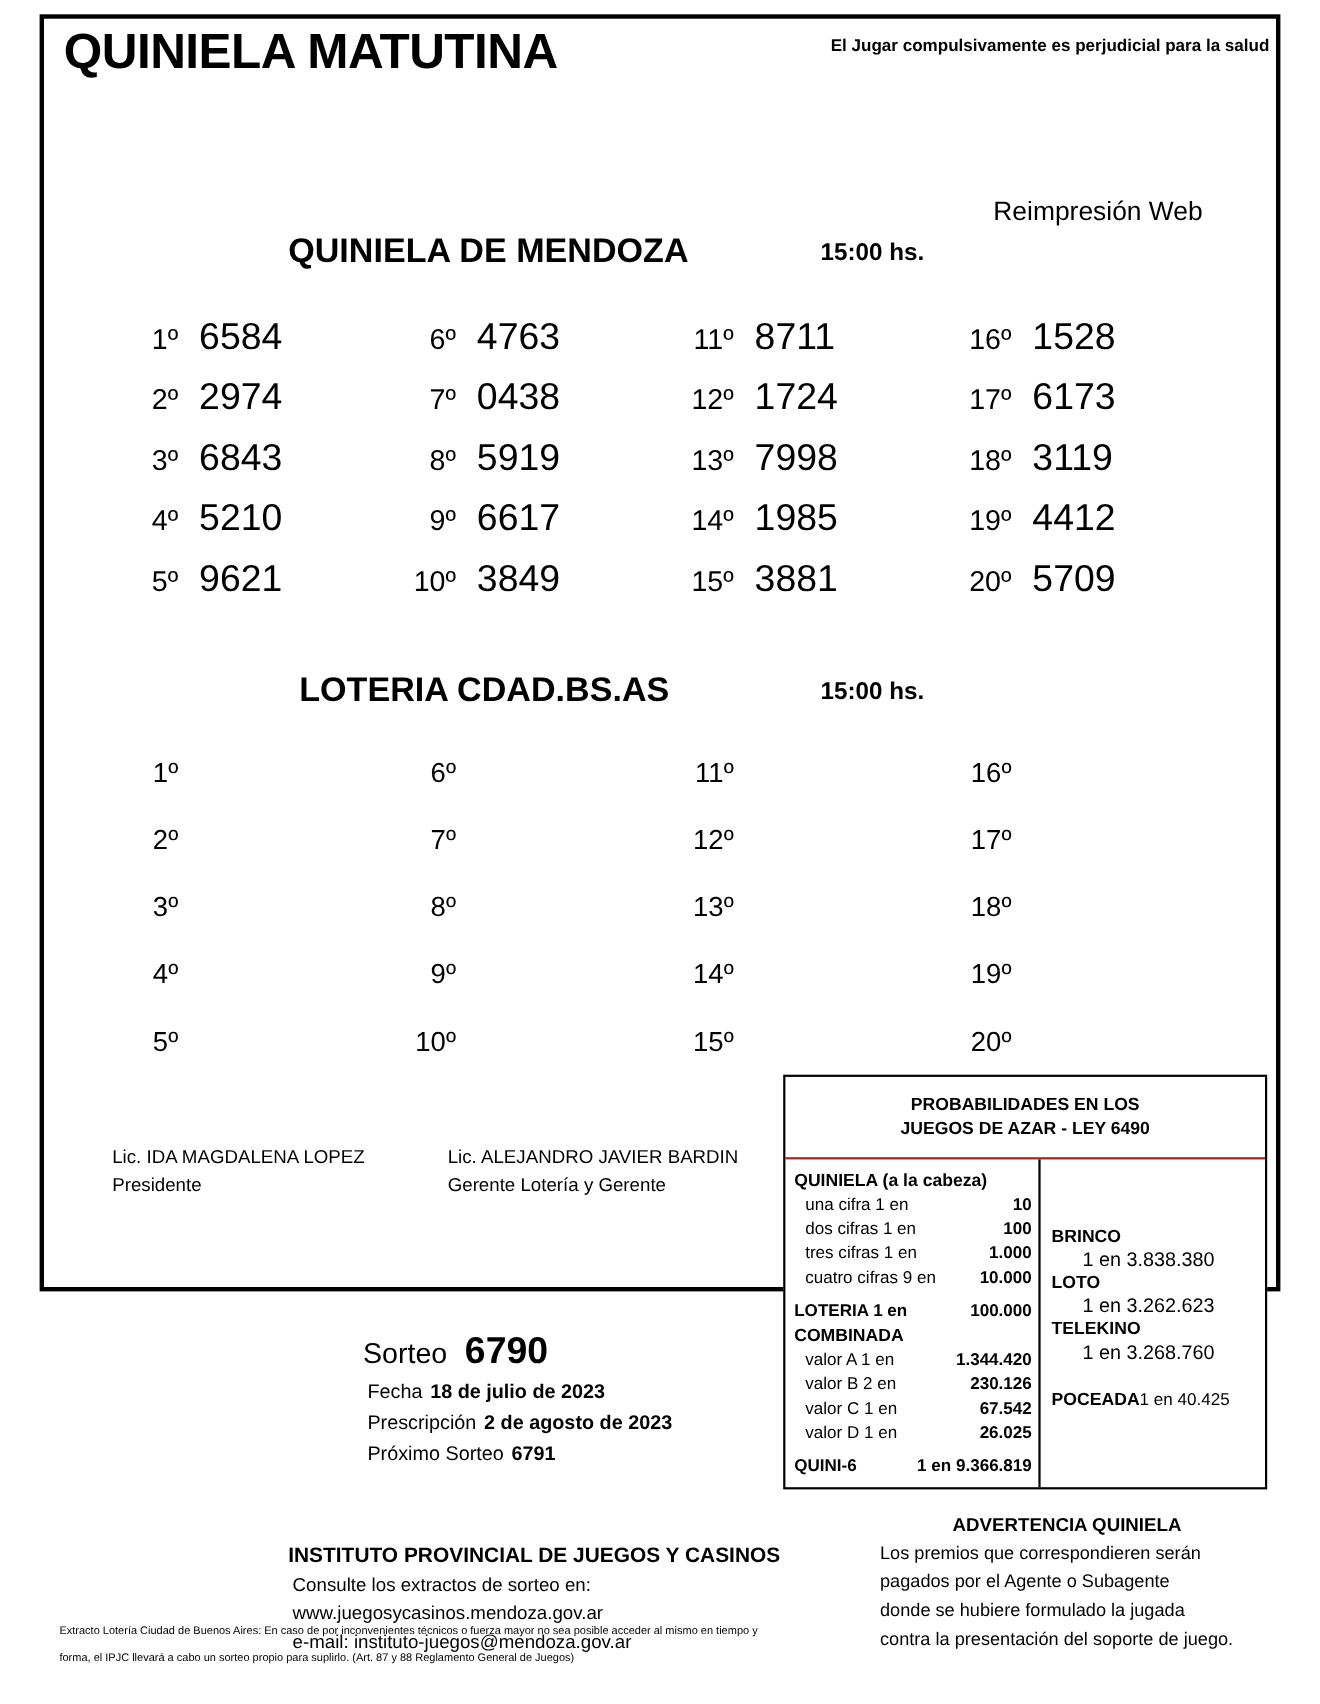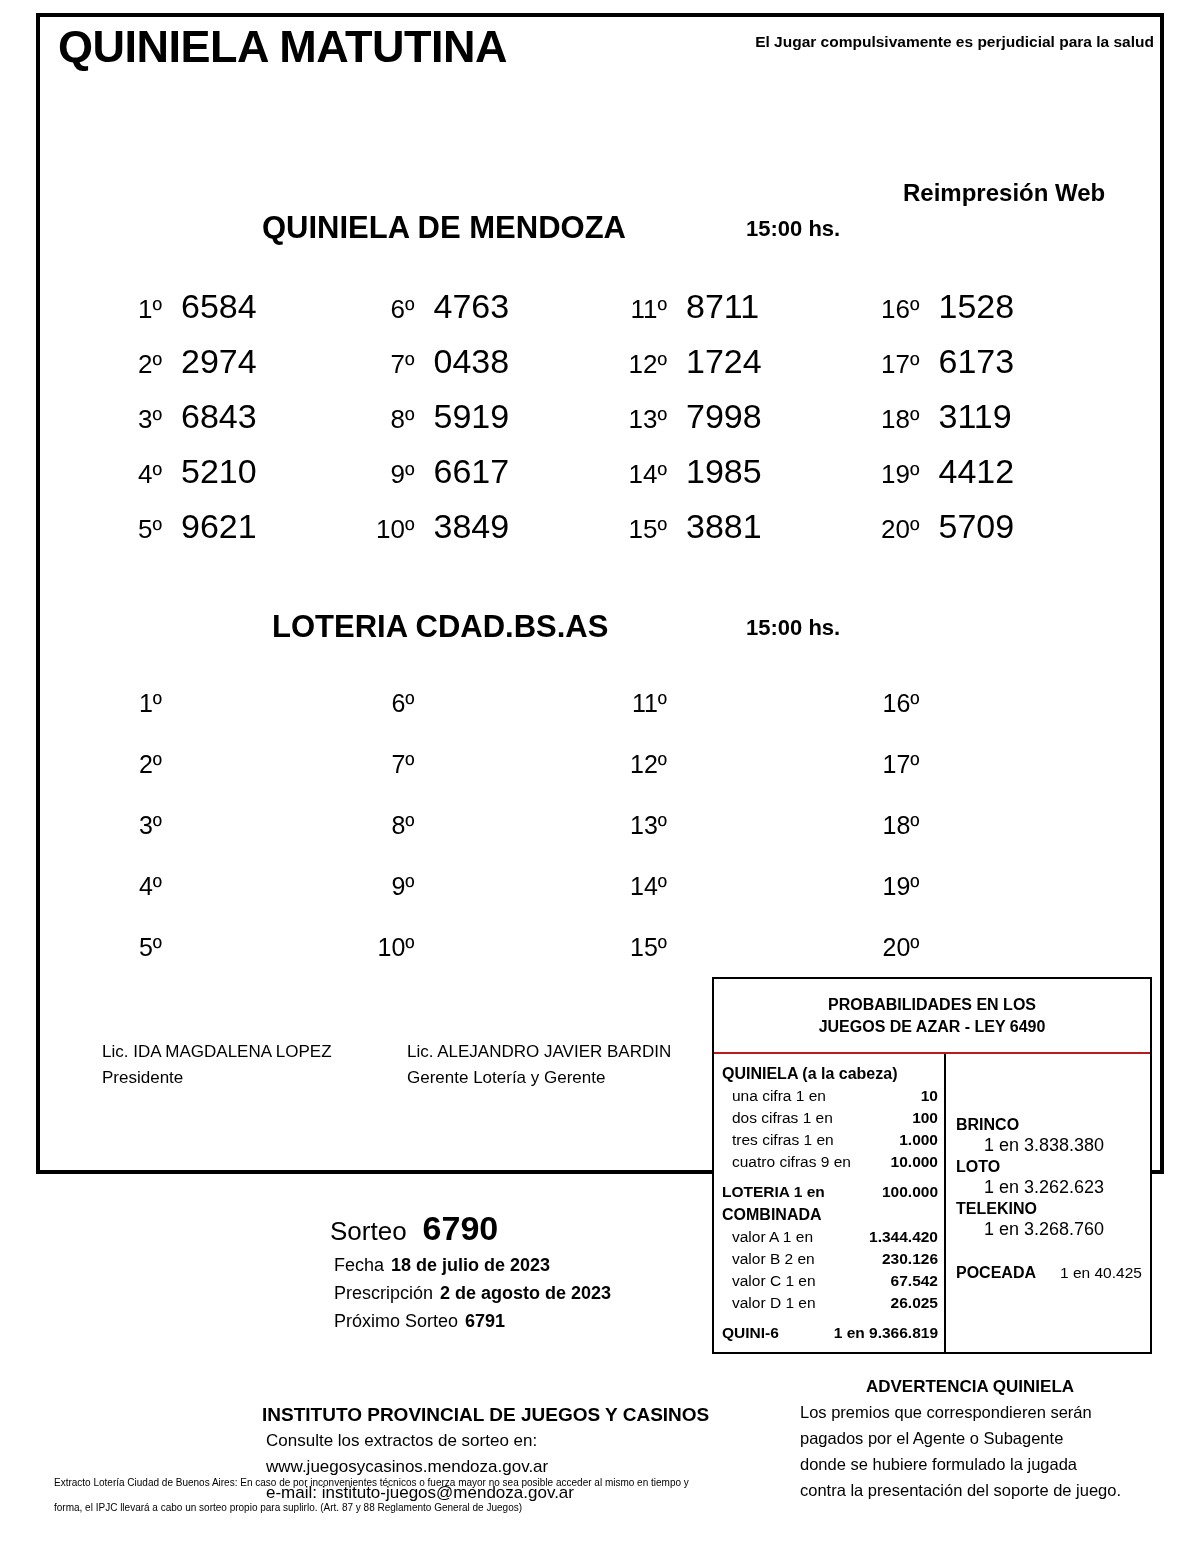--- a/index.html
+++ b/index.html
@@ -72,21 +72,21 @@
     top: 6px;
     font-size: 22px;
     font-weight: bold;
     white-space: nowrap;
   }
   #reprint-label {
     position: absolute;
     left: 863px;
     top: 162px;
     font-size: 24px;
-    font-weight: bold;
+    font-weight: normal;
     white-space: nowrap;
   }
 
   
   .grid {
     position: absolute;
     width: 1010px;
     display: grid;
     grid-template-columns: repeat(4, 1fr);
   }
@@ -217,21 +217,21 @@
     line-height: 21px;
     white-space: nowrap;
     padding-left: 28px;
   }
   .r-inline {
     display: flex;
     align-items: baseline;
     white-space: nowrap;
     line-height: 21px;
   }
-  .r-inline .r-game { margin-right: 24px; }
+  .r-inline .r-game { margin-right: 0; }
   #right-pad-top { height: 52px; }
   #poceada-gap { height: 22px; }
 
   
   #advertencia {
     position: absolute;
     left: 760px;
     top: 1357px;
     width: 340px;
   }

